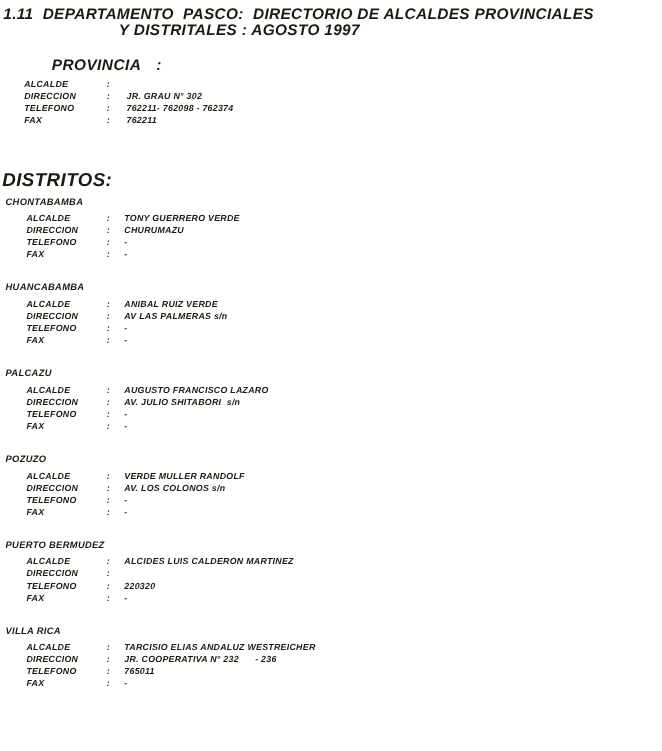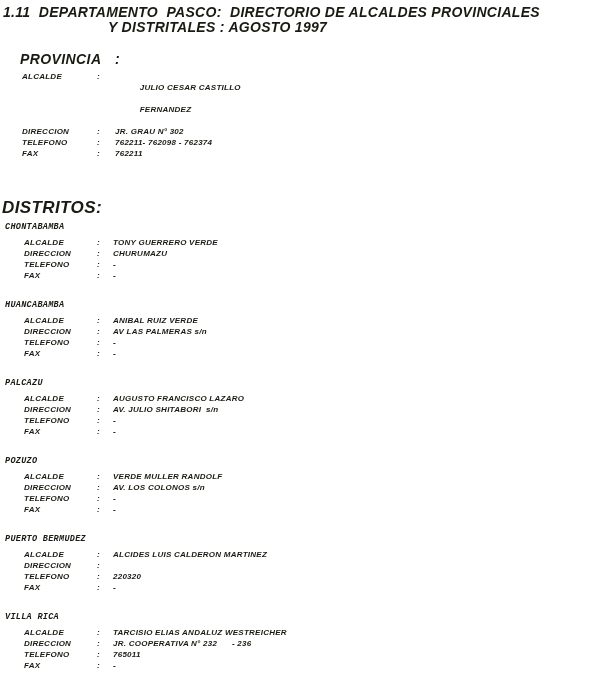--- a/index.html
+++ b/index.html
@@ -18,24 +18,25 @@
   
   .title { padding-top: 5px; font-size: 14px; line-height: 14.5px; letter-spacing: 0.3px; }
   .title .t1 { padding-left: 3px; white-space: pre; }
   .title .t2 { padding-left: 108px; white-space: pre; }
 
   
   .province { margin-top: 18px; }
   .province-header {
     display: grid;
     grid-template-columns: 95px 13px auto;
-    padding-left: 20px;
+    padding-left: 2px;
     font-size: 14px;
     line-height: 15px;
     letter-spacing: 0.4px;
+    margin-left: 45px;
   }
   .province .rows { margin-top: 4px; padding-left: 22px; }
   .row {
     display: grid;
     grid-template-columns: 75px 18px 1fr;
     font-size: 8px;
     line-height: 11px;
     letter-spacing: 0.25px;
     align-items: start;
   }
@@ -46,21 +47,21 @@
   
   .districts-heading {
     margin-top: 42px;
     padding-left: 2px;
     font-size: 17px;
     line-height: 13px;
     letter-spacing: 0.4px;
   }
   .districts-list { margin-top: 8px; }
   .district { margin-bottom: 19px; }
-  .district-name { padding-left: 5px; font-size: 8.5px; line-height: 11px; letter-spacing: 0.3px; font-family: Liberation Mono, monospace; }
+  .district-name { padding-left: 5px; font-size: 8.5px; line-height: 11px; letter-spacing: 0.3px; }
   .district .rows { margin-top: 4px; padding-left: 24px; }
   .district .row { grid-template-columns: 73px 16px 1fr; }
 </style>
 </head>
 <body>
 
 <div class="page">
 
   <div class="title">
     <div class="t1">1.11  DEPARTAMENTO  PASCO:  DIRECTORIO DE ALCALDES PROVINCIALES</div>
@@ -69,24 +70,20 @@
 
   <div class="province">
     <div class="province-header">
       <span>PROVINCIA</span>
       <span class="sep">:</span>
     </div>
     <div class="rows">
       <div class="row">
         <span class="lab">ALCALDE</span>
         <span class="sep">:</span>
-        <span class="val">
-          <span class="val-line">JULIO CESAR CASTILLO</span><br>
-          <span class="val-line">FERNANDEZ</span>
-        </span>
       </div>
       <div class="row">
         <span class="lab">DIRECCION</span>
         <span class="sep">:</span>
         <span class="val">JR. GRAU N° 302</span>
       </div>
       <div class="row">
         <span class="lab">TELEFONO</span>
         <span class="sep">:</span>
         <span class="val">762211- 762098 - 762374</span>

